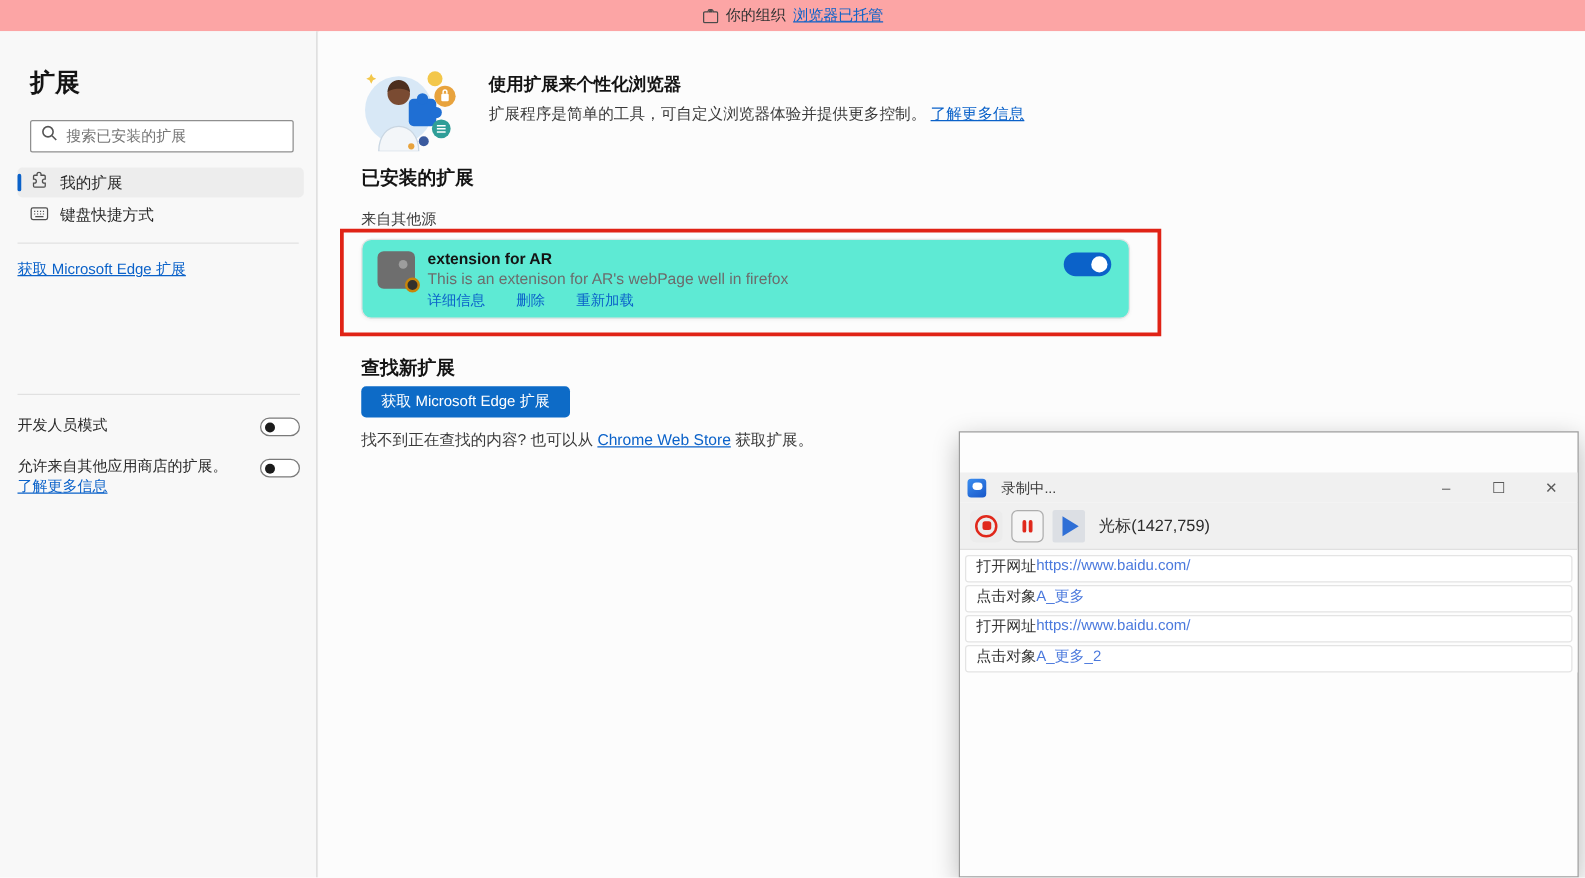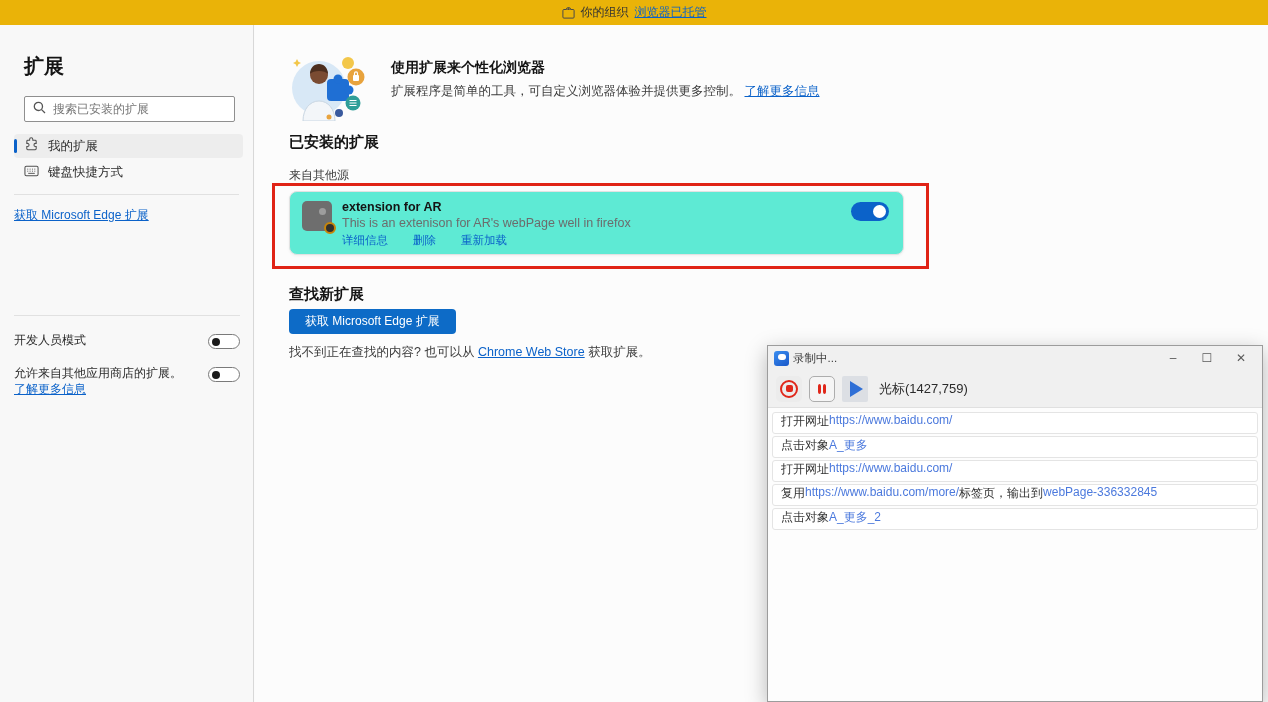--- a/index.html
+++ b/index.html
@@ -6,21 +6,21 @@
   html,body { width:1268px; height:702px; overflow:hidden; }
   body {
     font-family:"Liberation Sans","DejaVu Sans",sans-serif;
     background:#fbfbfb; position:relative; color:#1b1b1b;
   }
   a { cursor:pointer; }
 
   
   .banner {
     position:absolute; top:0; left:0; width:1268px; height:25px;
-    background:#eab308; display:flex; align-items:center; justify-content:center;
+    background:#fca5a5; display:flex; align-items:center; justify-content:center;
     font-size:12px; color:#333; gap:6px;
   }
   .banner .briefcase { display:inline-flex; }
   .banner a { color:var(--accent); text-decoration:underline; }
 
   
   .sidebar {
     position:absolute; top:25px; left:0; width:254px; height:677px;
     background:#f8f8f8; border-right:1px solid #d8d8d8;
   }
@@ -116,21 +116,21 @@
   .find-hint { position:absolute; left:34px; top:319px; font-size:12.5px; color:#3b3b3b; white-space:pre-wrap; }
   .find-hint a { color:var(--accent); text-decoration:underline; }
 
   
   .recorder {
     position:absolute; left:767px; top:345px; width:496px; height:357px;
     background:#fdfdfd; border:1px solid #9c9c9c;
     box-shadow:0 6px 20px rgba(0,0,0,.28);
   }
   .rec-titlebar {
-    height:24px; background:#f0f0f0; display:flex; align-items:center; padding:0 6px; gap:4px;
+    height:24px; background:#f0f0f0; display:flex; align-items:center; padding:0 6px; gap:12px;margin-top:32px;
   }
   .rec-app-icon {
     width:15px; height:15px; border-radius:3px;
     background:linear-gradient(145deg,#3b8ef0,#1857c9); position:relative; flex:none;
   }
   .rec-app-icon::before {
     content:""; position:absolute; left:3.5px; top:3px; width:8px; height:6px;
     border-radius:3px; background:#fff;
   }
   .rec-title { font-size:11.5px; color:#3a3a3a; flex:1; }
@@ -310,23 +310,17 @@
       </div>
       <div class="action-row">
         <span class="seg-plain">点击对象</span>
         <span class="seg-link">A_更多</span>
       </div>
       <div class="action-row">
         <span class="seg-plain">打开网址</span>
         <span class="seg-link">https://www.baidu.com/</span>
       </div>
       <div class="action-row">
-        <span class="seg-plain">复用</span>
-        <span class="seg-link">https://www.baidu.com/more/</span>
-        <span class="seg-plain">标签页，输出到</span>
-        <span class="seg-link">webPage-336332845</span>
-      </div>
-      <div class="action-row">
         <span class="seg-plain">点击对象</span>
         <span class="seg-link">A_更多_2</span>
       </div>
     </div>
 </div>
 
 </body></html>

